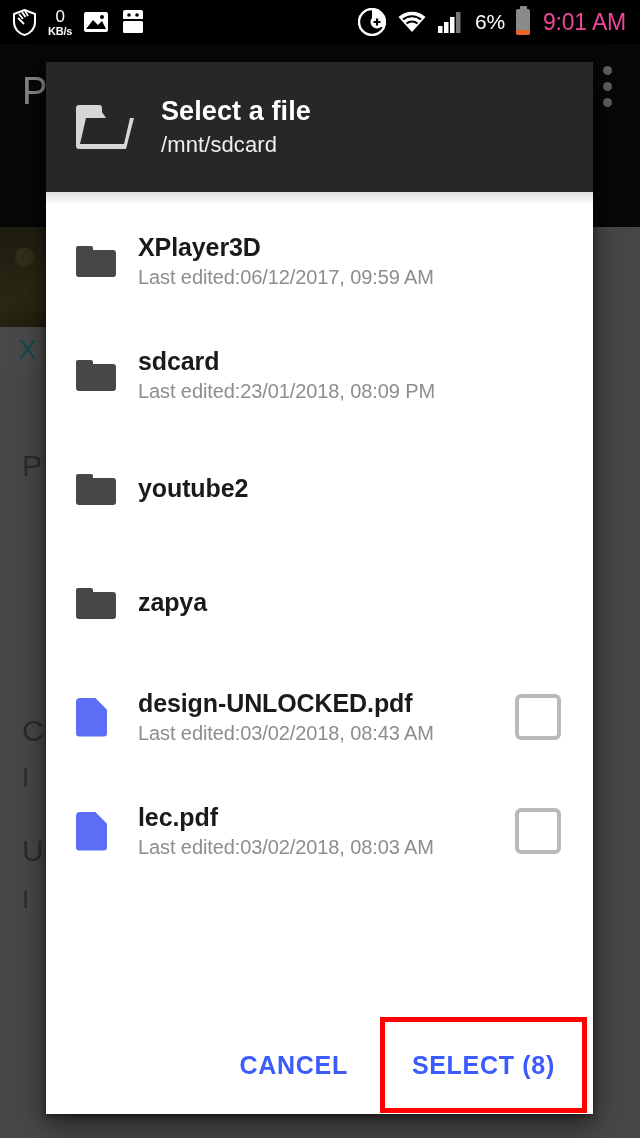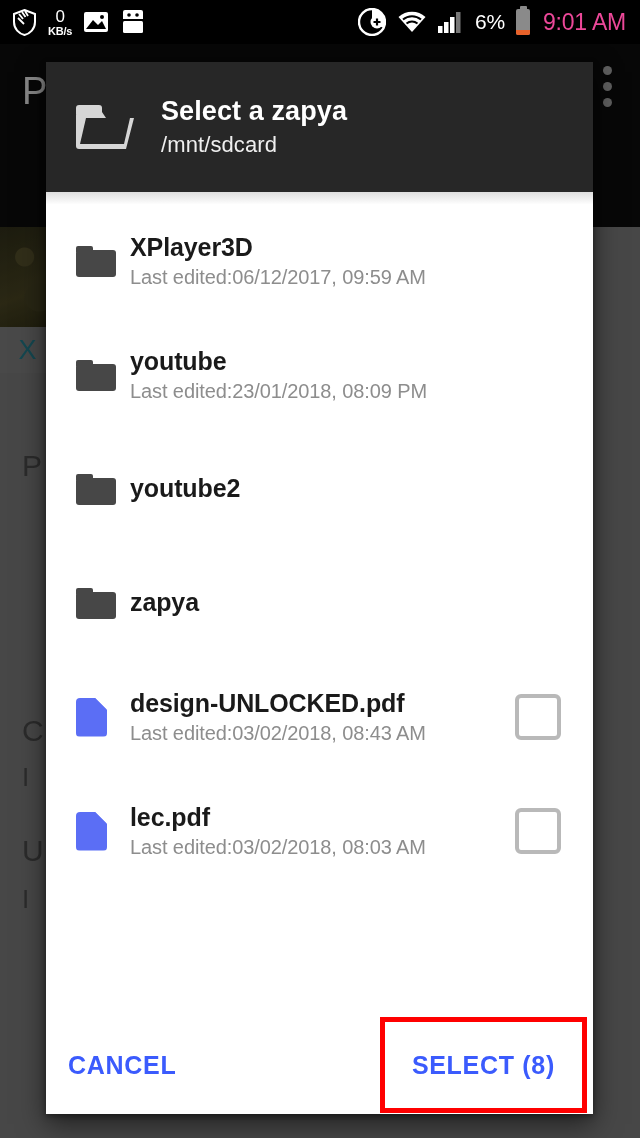--- a/index.html
+++ b/index.html
@@ -132,21 +132,21 @@
     background:#474747; border-radius:2px 2px 0 0;}
   .folder-ic .b{ position:absolute; left:0; top:4px; width:40px; height:27px;
     background:#474747; border-radius:3px;}
 
   .file-ic{ width:31px; height:39px; position:relative;}
   .file-ic .pg{ position:absolute; inset:0; background:#5b6ef5; border-radius:4px;
     clip-path:polygon(0 0, 19px 0, 31px 12px, 31px 39px, 0 39px);}
   .file-ic .fold{ position:absolute; right:0; top:0; width:12px; height:12px;
     background:#fff; clip-path:polygon(0 0,12px 12px,12px 0);}
 
-  .row .txt{ margin-left:2px; display:flex; flex-direction:column;
+  .row .txt{ margin-left:10px; display:flex; flex-direction:column;
     justify-content:center; flex:1 1 auto; }
   .r-name{ color:#1a1a1a; font-size:25px; font-weight:700; letter-spacing:-.1px;
     line-height:1.18;}
   .r-meta{ color:#8d8d8d; font-size:20px; font-weight:400; margin-top:4px;
     letter-spacing:-.1px;}
 
   .cb{ width:46px; height:46px; flex:0 0 46px; margin-right:32px;
     border-radius:6px; }
   .cb.off{ border:4px solid #b9b9b9; background:#fff;}
   .cb.on{ background:#3b5bfd; position:relative; border:4px solid #3b5bfd;}
@@ -156,21 +156,21 @@
   }
   .cb.hidden{ visibility:hidden; }
 
   .scrollbar{
     position:absolute; right:2px; top:6px; width:4px; height:330px;
     background:#d0d0d0; border-radius:2px; opacity:.0;
   }
 
   .dlg-actions{
     flex:0 0 98px; background:#fff; display:flex; align-items:center;
-    justify-content:space-between; padding-right:6px; gap:0;
+    justify-content:flex-end; padding-right:6px; gap:0;padding-left:46px;
   }
   .btn{
     color:#3b5bfd; font-size:25px; font-weight:700; letter-spacing:.7px;
     padding:16px 22px; background:none; border:none; cursor:pointer;
     font-family:"Liberation Sans", sans-serif;
   }
   .btn-select-wrap{ position:relative; margin-left:20px; margin-right:10px;}
   .hl-select{
     position:absolute; left:-10px; top:-18px; right:-10px; bottom:-17px;
     border:5px solid #f00; pointer-events:none;
@@ -267,21 +267,21 @@
 
 <div class="dialog">
 
   <div class="dlg-header">
     <div class="folder-open">
       <span class="tab"></span>
         <span class="body"></span>
         <span class="inner"></span>
     </div>
     <div class="dlg-titles">
-      <div class="dlg-title">Select a zapya</div>
+      <div class="dlg-title">Select a file</div>
       <div class="dlg-subtitle">/mnt/sdcard</div>
     </div>
   </div>
   <div class="dlg-shadow"></div>
 
   <div class="dlg-list">
 
     <div class="row">
       <span class="ic">
           <span class="folder-ic">
@@ -297,21 +297,21 @@
     </div>
 
     <div class="row">
       <span class="ic">
           <span class="folder-ic">
             <i class="t"></i>
             <i class="b"></i>
           </span>
         </span>
       <span class="txt">
-        <span class="r-name">youtube</span>
+        <span class="r-name">sdcard</span>
         <span class="r-meta">Last edited:23/01/2018, 08:09 PM</span>
       </span>
       <span class="cb hidden"></span>
     </div>
 
     <div class="row">
       <span class="ic">
           <span class="folder-ic">
             <i class="t"></i>
             <i class="b"></i>

